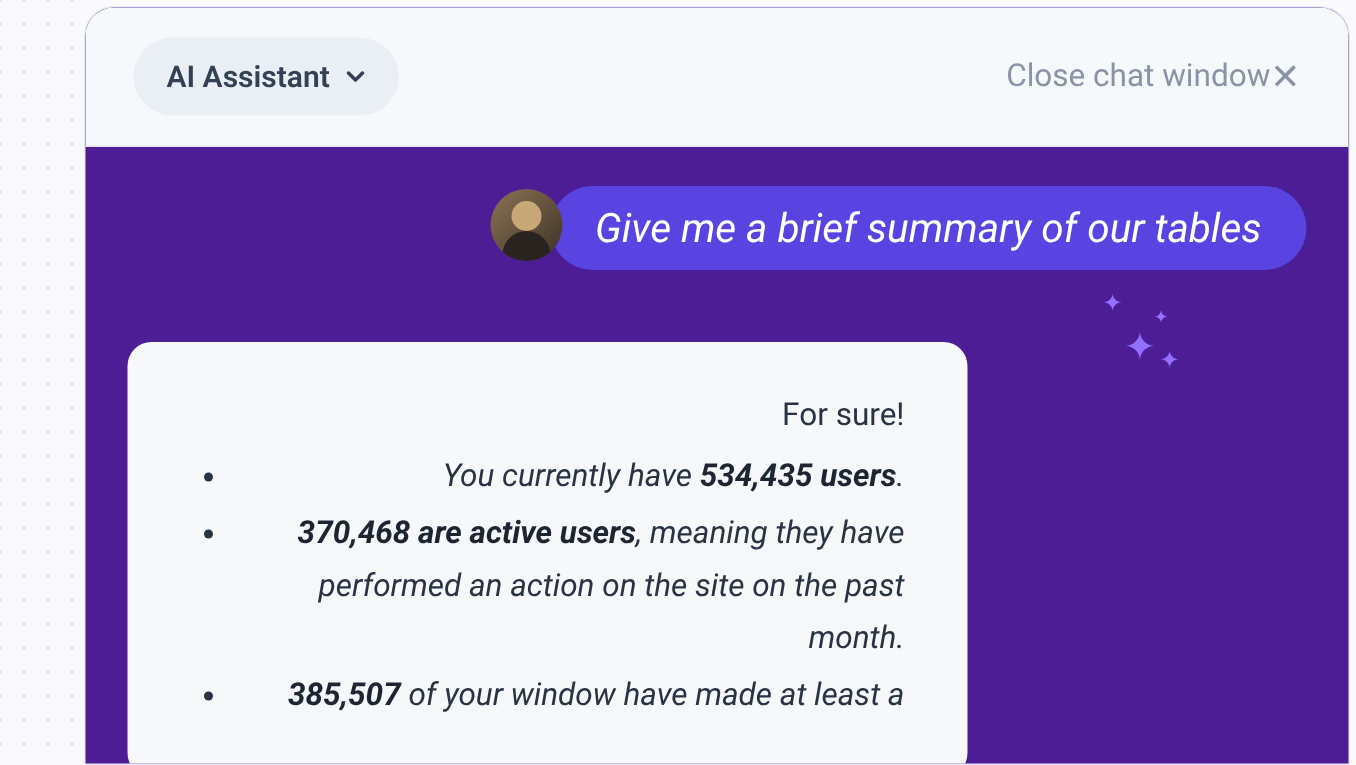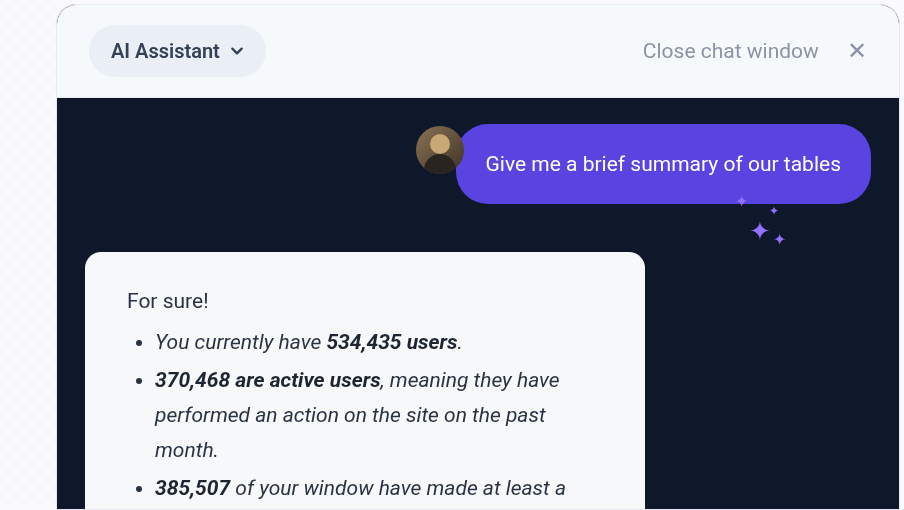--- a/index.html
+++ b/index.html
@@ -25,24 +25,25 @@
       background-size: 16px 16px;
       background-position: 8px 8px;
       opacity: 0.5;
     }
     .chat-panel {
       position: absolute;
       top: 4px;
       left: 56px;
       right: 4px;
       bottom: 0;
-      background: #0f172a;
+      background: #4c1d95;
       border: 1px solid #e8e8f0;
       border-radius: 20px 20px 0 0;
       overflow: hidden;
+      text-align: right;
     }
     .chat-header {
       display: flex;
       justify-content: space-between;
       align-items: center;
       padding: 20px 32px;
       background: #f6f9fc;
       border-bottom: 1px solid #e8e8f0;
     }
     .assistant-dropdown {
@@ -59,21 +60,21 @@
       font-size: 20px;
       font-weight: 600;
     }
     .chevron-svg {
       width: 14px;
       height: 14px;
     }
     .close-button {
       display: inline-flex;
       align-items: center;
-      gap: 28px;
+      gap: 0;
       cursor: pointer;
       color: #8b93a6;
       font-size: 21px;
     }
     .close-x {
       font-size: 24px;
       line-height: 1;
       font-weight: 300;
     }
     .chat-body {
@@ -115,25 +116,26 @@
       bottom: -4px;
       left: 8px;
       width: 32px;
       height: 24px;
       background: #2a2420;
       border-radius: 16px 16px 0 0;
     }
     .user-bubble {
       background: #5943e1;
       color: #ffffff;
-      padding: 28px 30px;
+      padding: 12px 30px;
       border-radius: 32px;
-      font-size: 21px;
+      font-size: 27px;
       font-weight: 400;
       max-width: 520px;
+      font-style: italic;
     }
     .sparkles {
       position: absolute;
       top: 94px;
       right: 104px;
       width: 70px;
       height: 70px;
       pointer-events: none;
     }
     .sparkle {

